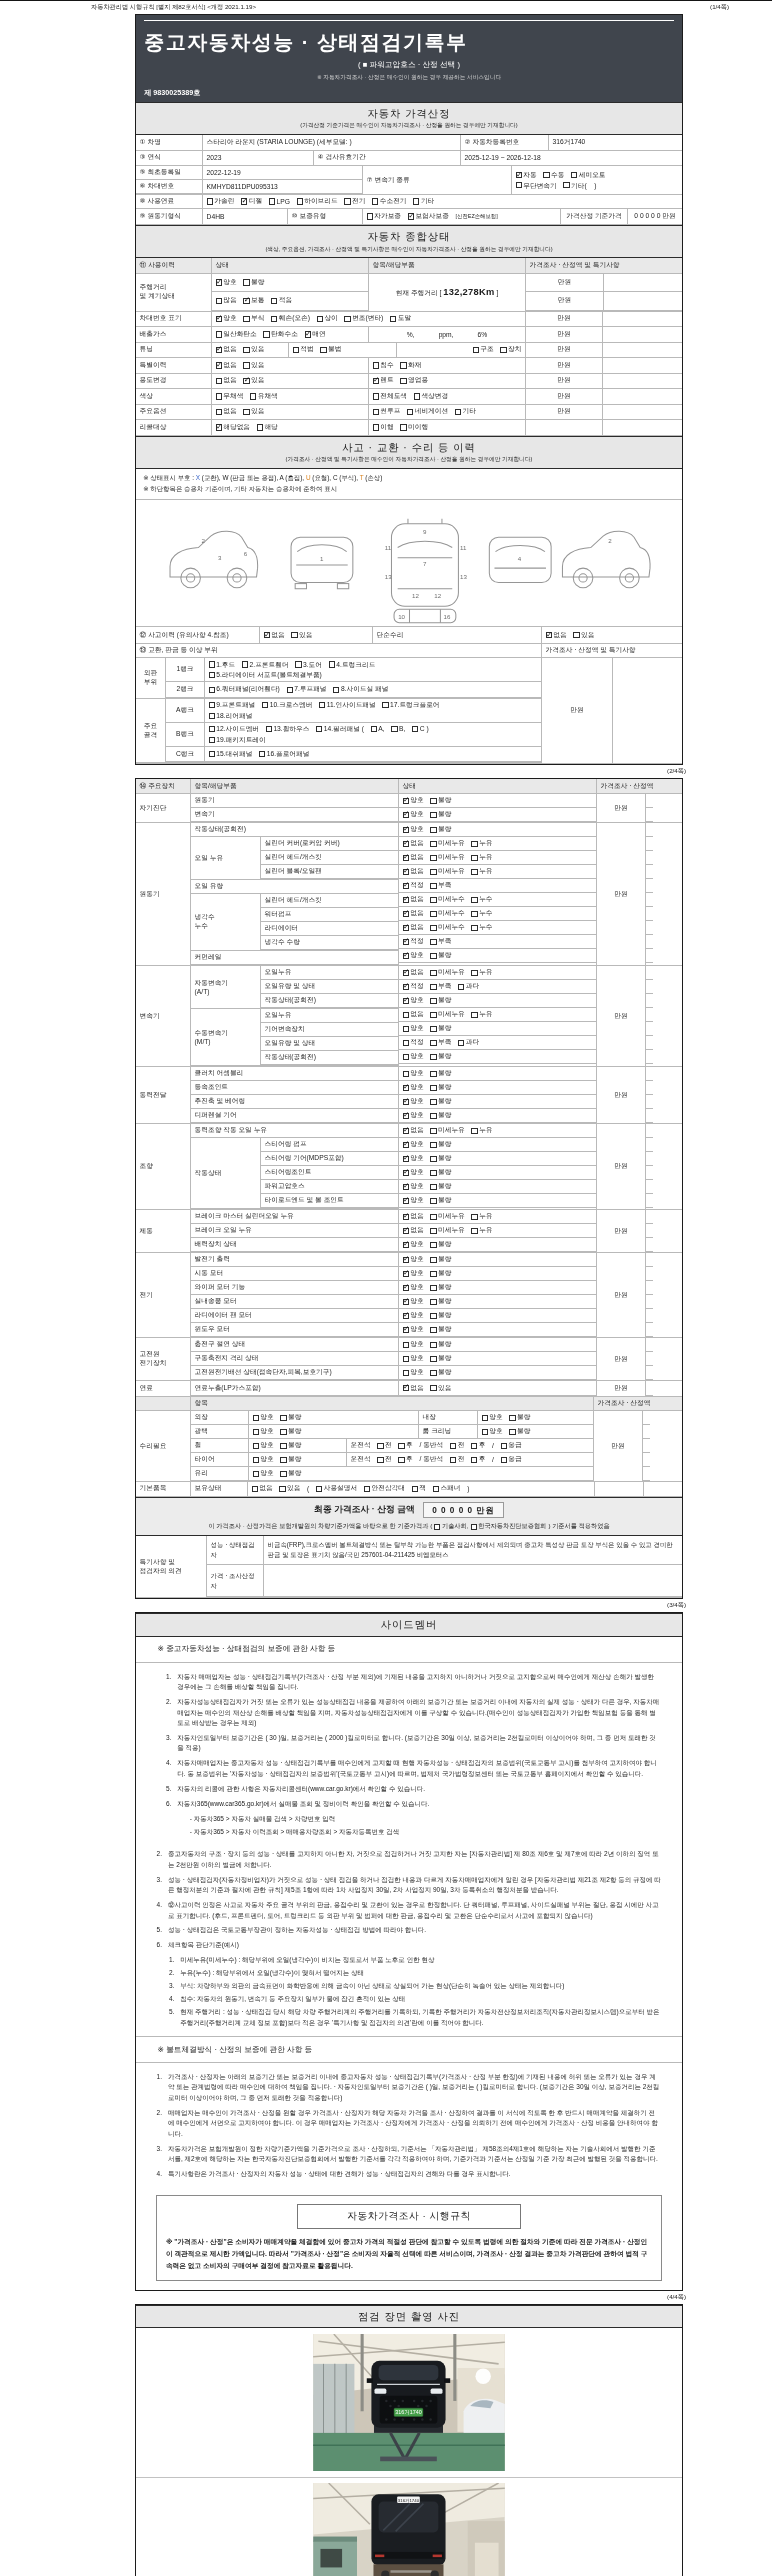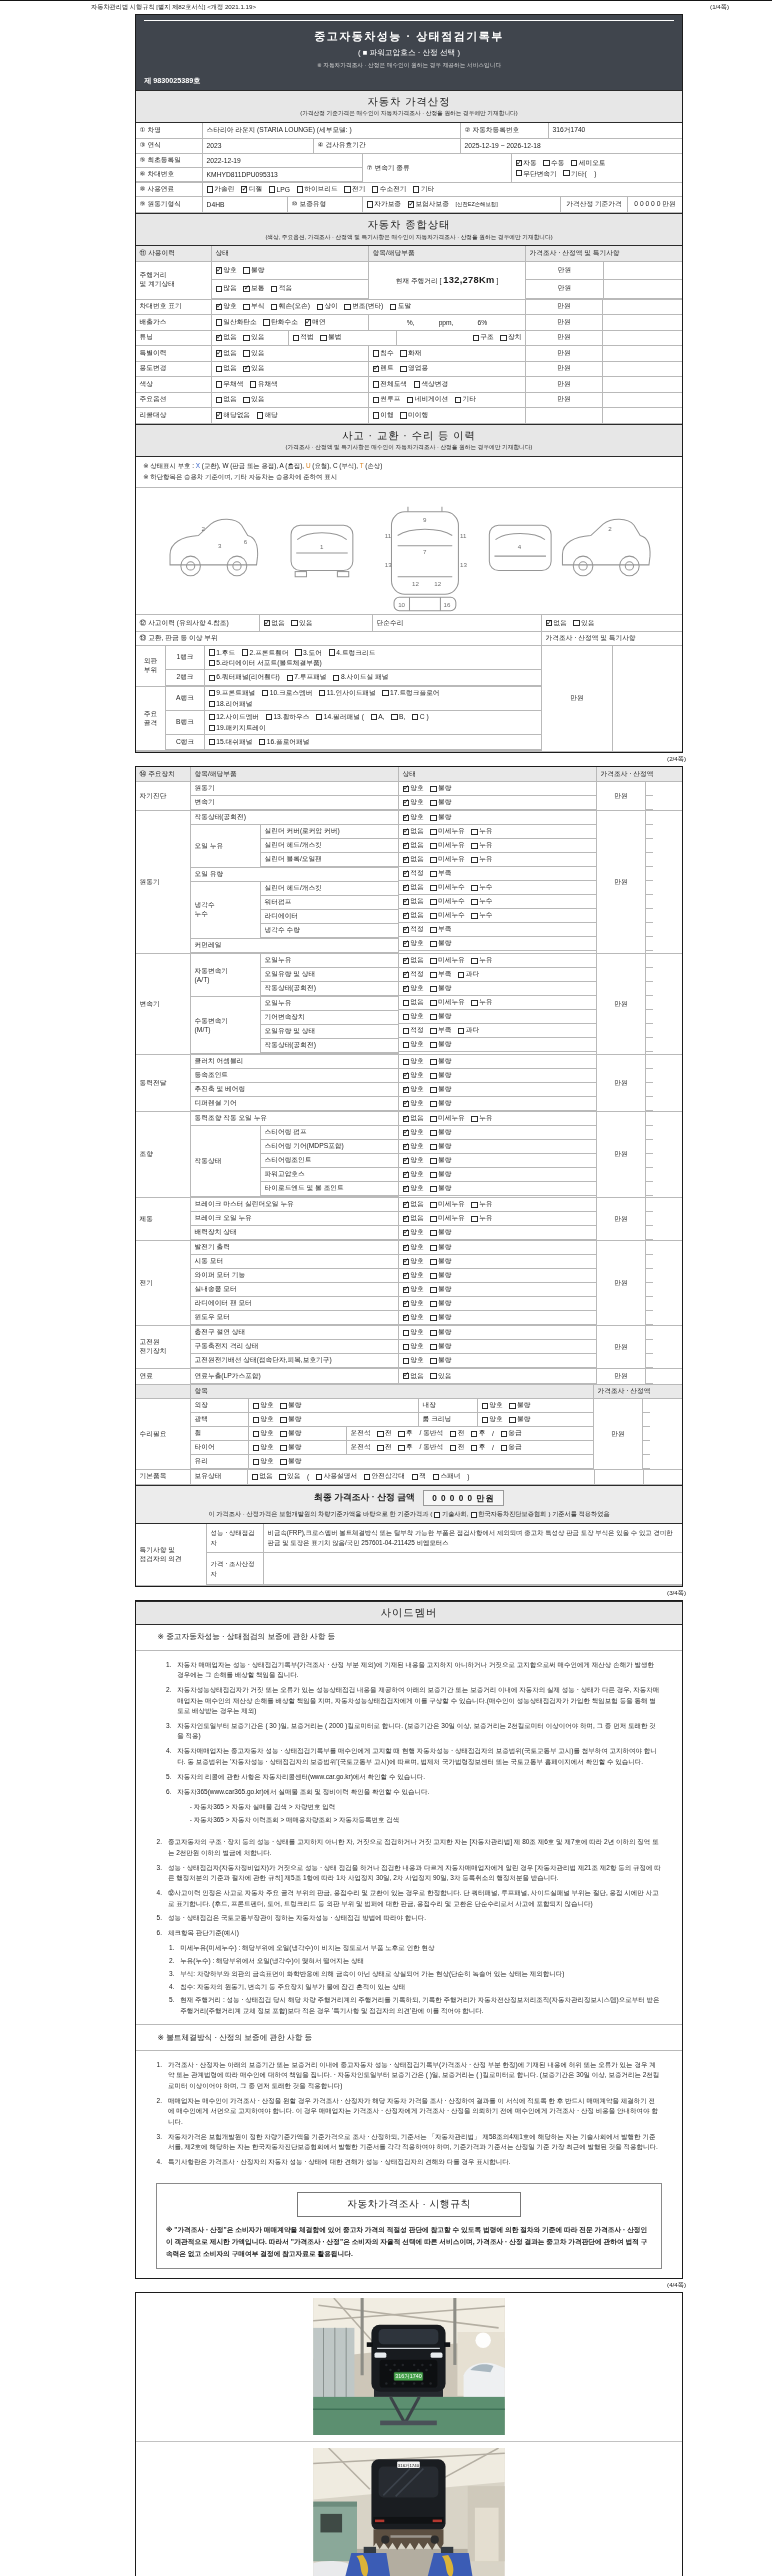--- a/index.html
+++ b/index.html
@@ -5,21 +5,21 @@
   html,body{margin:0;padding:0;}
   body{width:773px;height:2576px;overflow:hidden;background:#fff;
        font-family:"Liberation Sans","DejaVu Sans",sans-serif;color:#1b1b1b;}
   .topline{height:1px;background:#151515;}
   .meta{display:flex;justify-content:space-between;margin:2.1px 44px 1.5px 91px;font-size:6.2px;color:#222;}
   .pm{width:641px;margin:1.5px 0 2.1px 45px;text-align:right;font-size:6.2px;}
   .page{width:548px;margin-left:135px;border:1.5px solid #1c1c1c;background:#fff;box-sizing:border-box;}
   
   .dhead{background:#40454d;color:#fff;padding:4.1px 8.2px 4.1px;}
   .dhead .rule{border-top:1.5px solid #fff;margin:1px 0 8.2px;}
-  .dtitle{text-align:center;font-size:11px;letter-spacing:1.5px;font-weight:600;}
+  .dtitle{text-align:left;font-size:20px;letter-spacing:1.5px;font-weight:600;}
   .dsub{text-align:center;font-size:7.7px;margin-top:4.6px;}
   .dnote{text-align:center;font-size:5.7px;color:#d8d8d8;margin-top:3.1px;}
   .dno{font-size:7.2px;font-weight:700;margin-top:6.2px;}
   
   .sh{background:#e7e7e7;border-top:1px solid #2b2b2b;border-bottom:1px solid #2b2b2b;text-align:center;padding:4.1px 0 3.6px;}
   .sh .t{font-size:10.3px;letter-spacing:1px;}
   .sh .n{font-size:5.7px;margin-top:1.5px;}
   
   .row{display:flex;align-items:stretch;}
   .cell{display:flex;align-items:center;padding:0.5px 3.6px;border-bottom:0.5px solid #b9b9b9;
@@ -510,20 +510,23 @@
     </div>
   <div class="defwrap">
     <div class="deftitle">자동차가격조사 · 시행규칙</div>
     <div class="defbody">※ "가격조사 · 산정"은 소비자가 매매계약을 체결함에 있어 중고차 가격의 적절성 판단에 참고할 수 있도록 법령에 의한 절차와 기준에 따라 전문 가격조사 · 산정인이 객관적으로 제시한 가액입니다. 따라서 "가격조사 · 산정"은 소비자의 자율적 선택에 따른 서비스이며, 가격조사 · 산정 결과는 중고차 가격판단에 관하여 법적 구속력은 없고 소비자의 구매여부 결정에 참고자료로 활용됩니다.</div>
   </div>
 </div>
 
 <div class="pm">(4/4쪽)</div>
 
 <div class="page">
+  <div class="sh">
+    <div class="t">점검 장면 촬영 사진</div>
+  </div>
   <div class="prow">
     <svg width="192" height="137" viewBox="0 0 372 266">
       <rect width="372" height="266" fill="#cdc6b8"></rect>
       <polygon points="0,0 372,0 372,78 0,118" fill="#f1ede2"></polygon>
       <g stroke="#a6a094" stroke-width="3" opacity=".8">
         <line x1="10" y1="14" x2="360" y2="58"></line>
           <line x1="0" y1="44" x2="372" y2="16"></line>
           <line x1="40" y1="0" x2="120" y2="90"></line>
       </g>
       <rect x="92" y="0" width="6" height="150" fill="#8d8d86"></rect>

